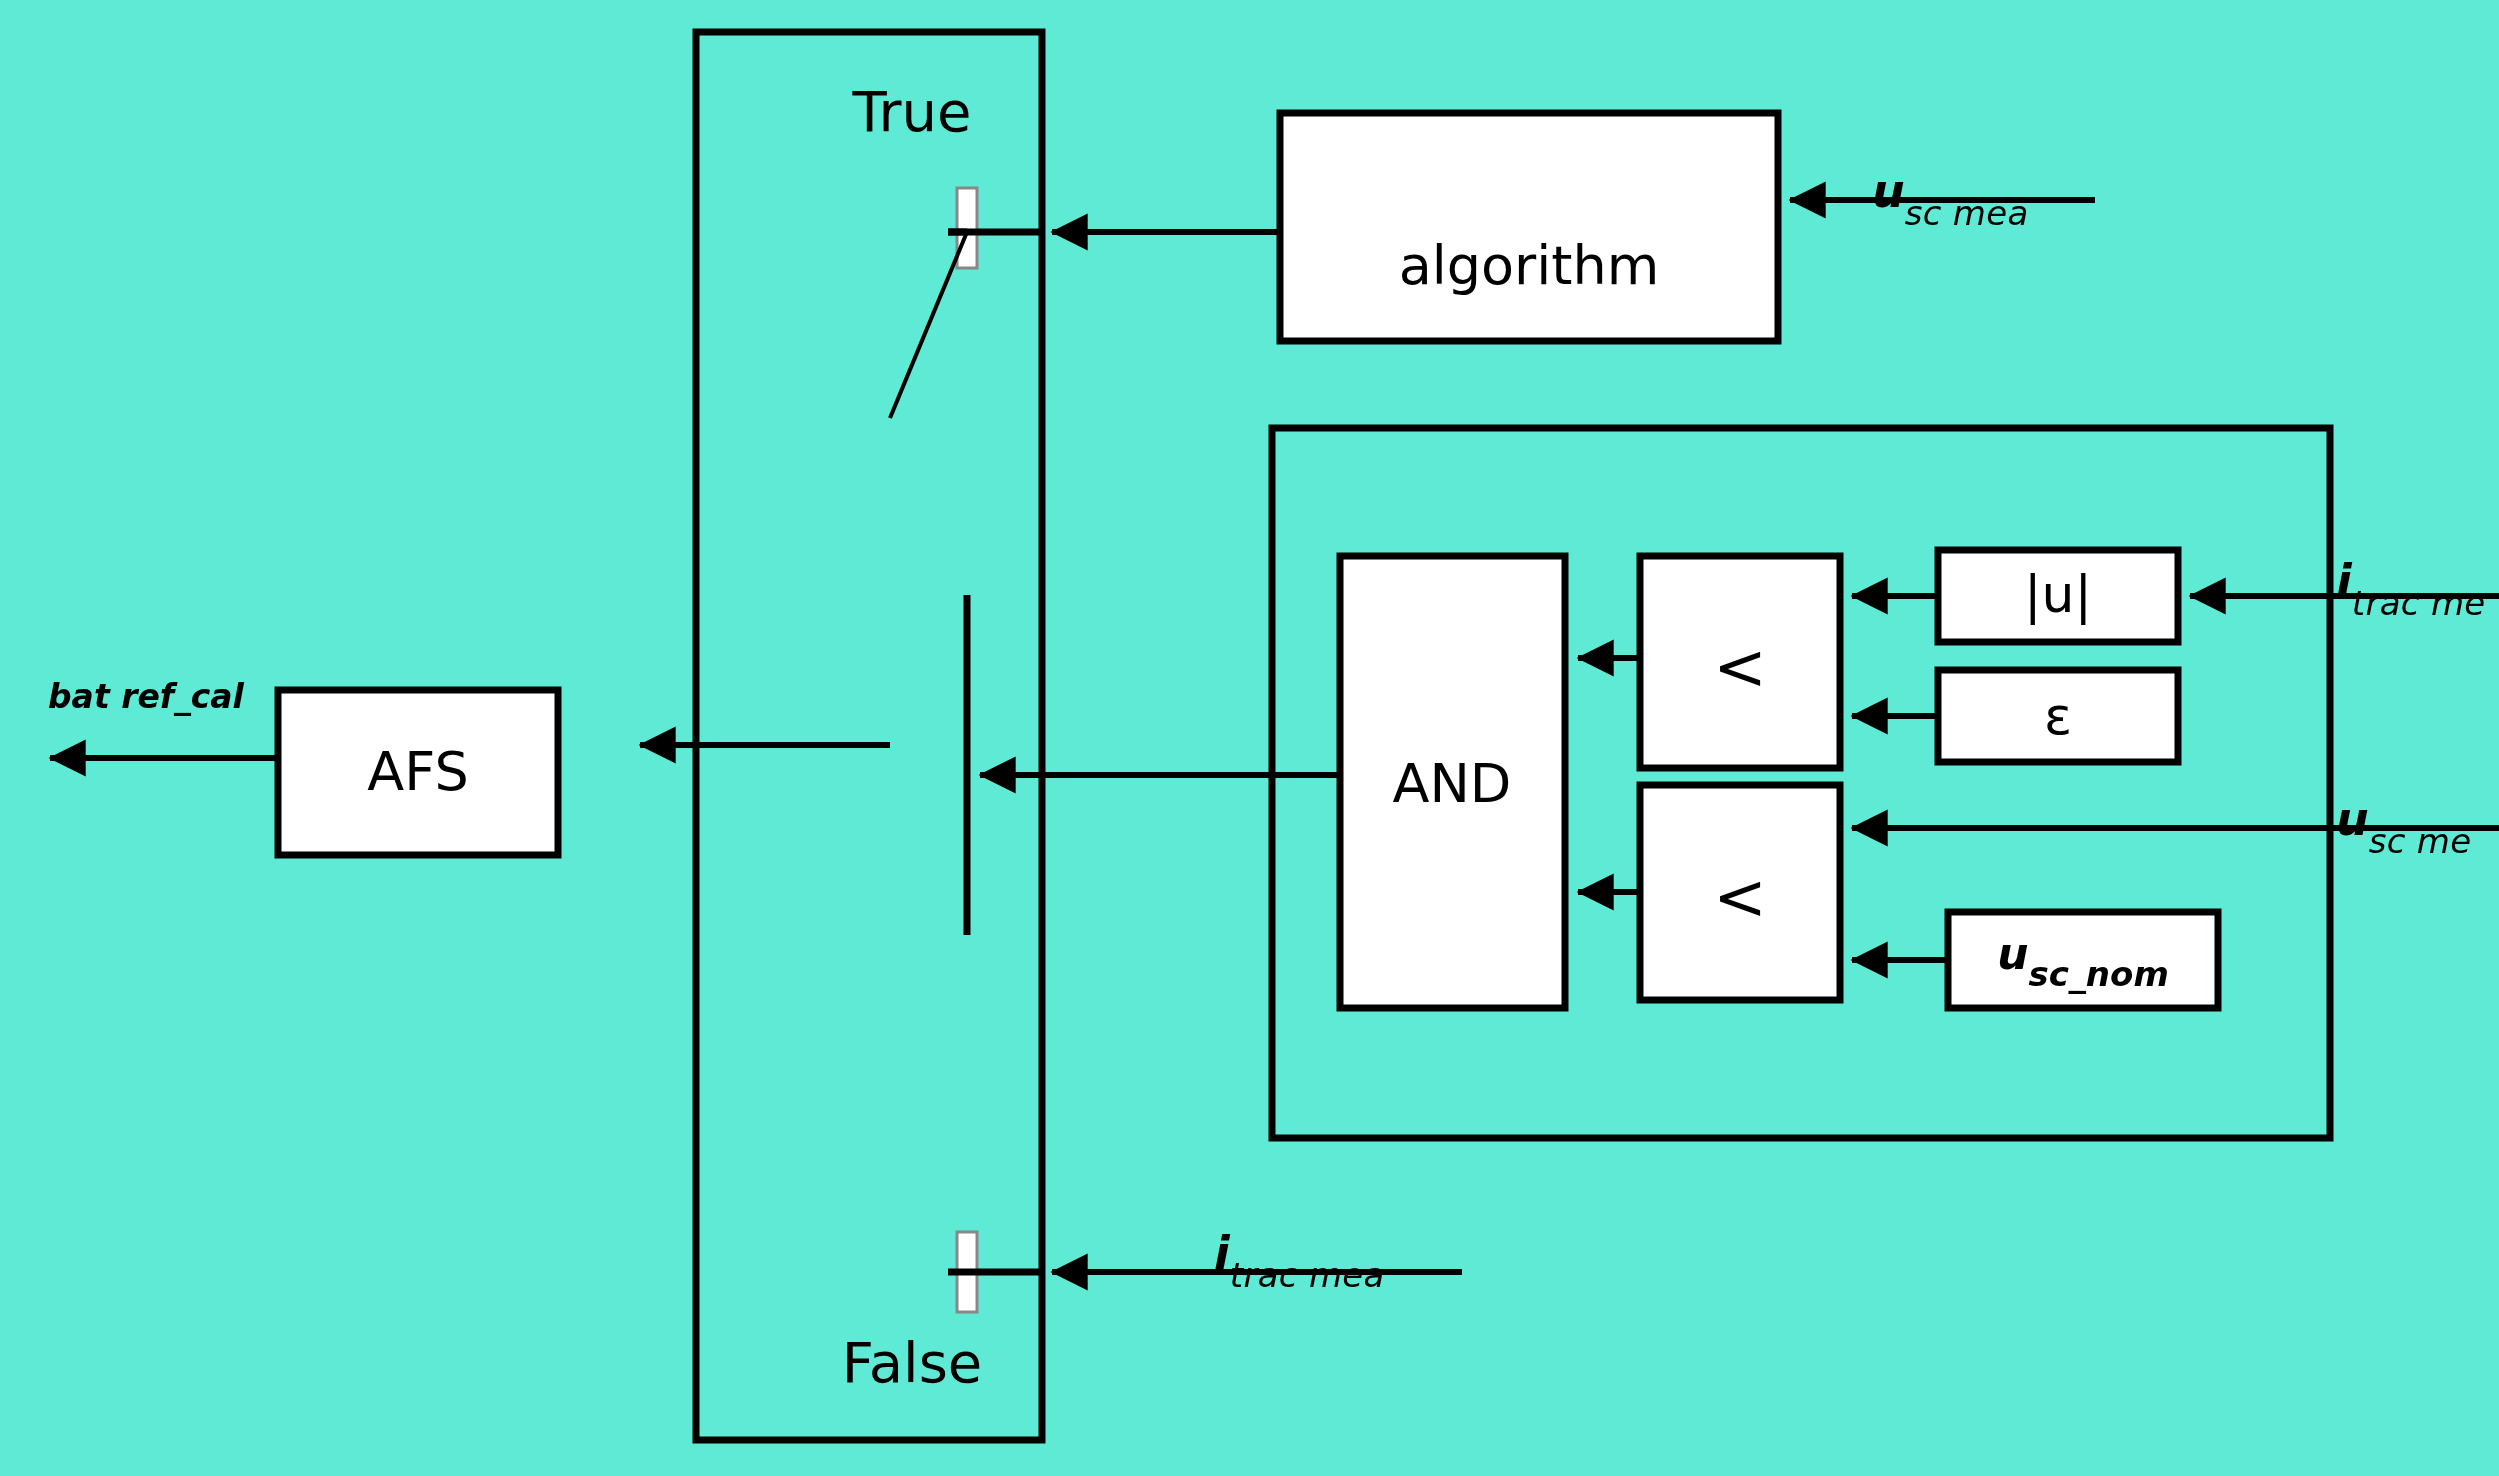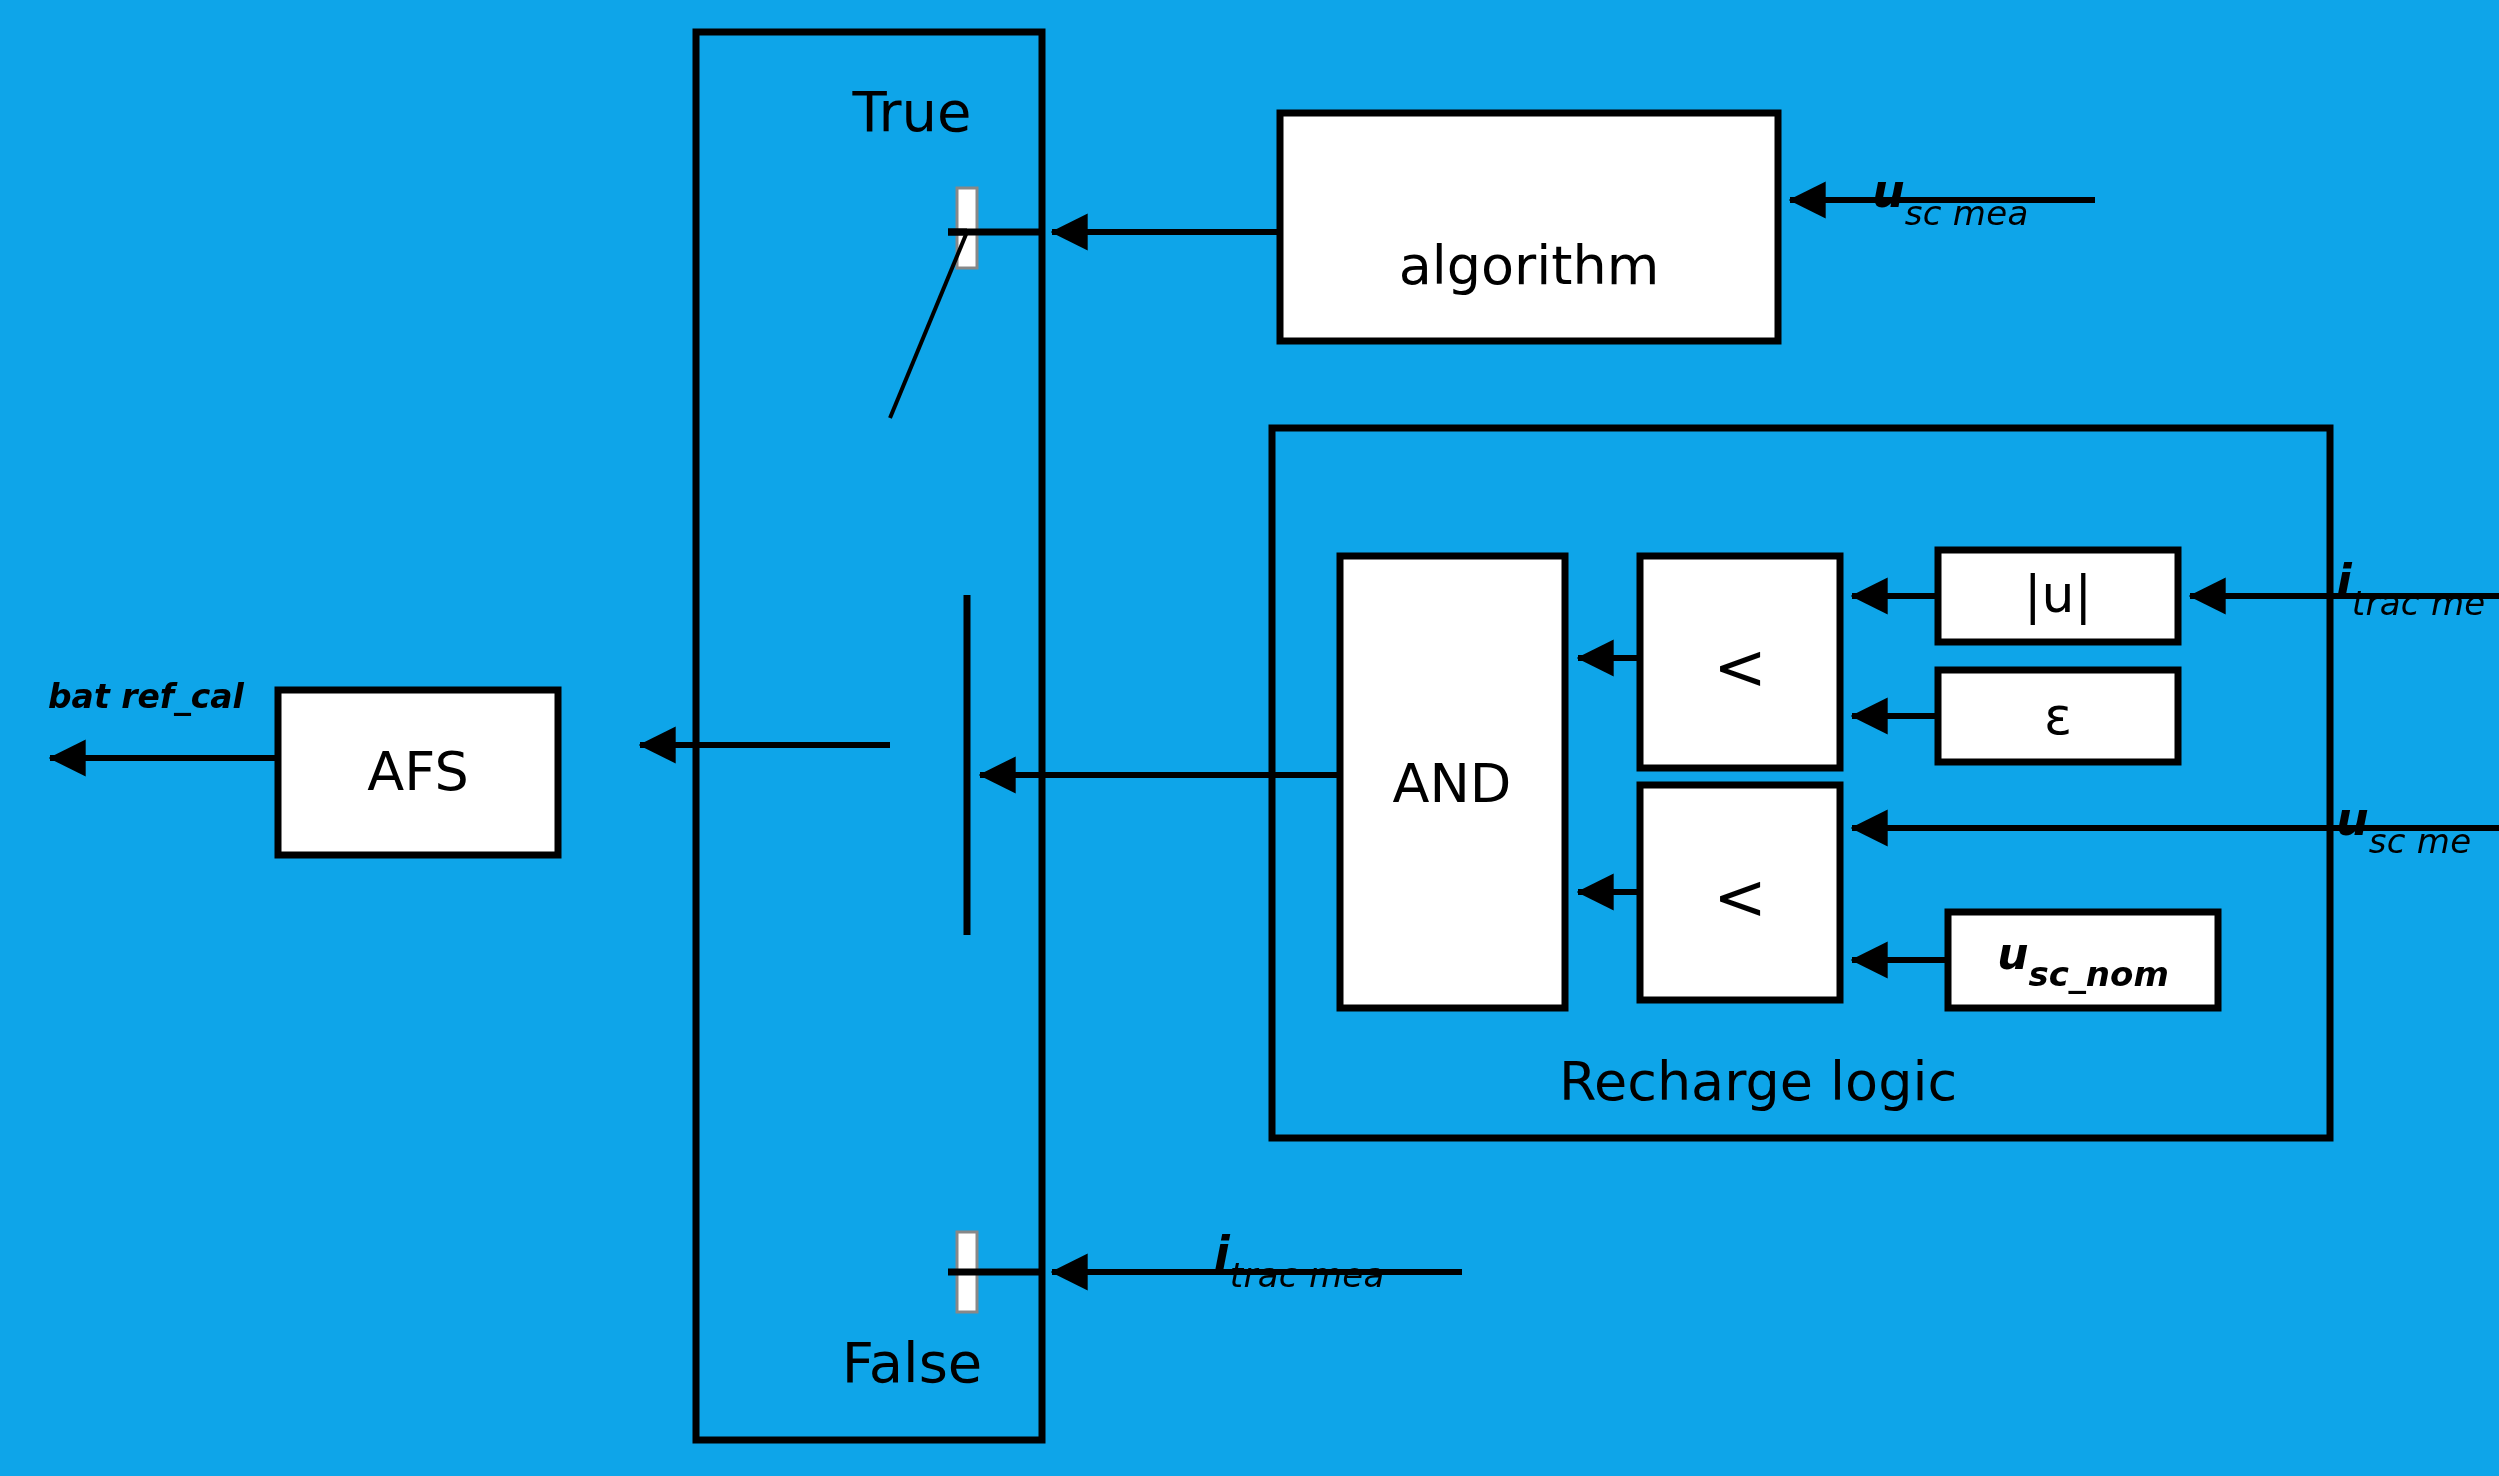--- a/index.html
+++ b/index.html
@@ -5,21 +5,21 @@
 <style>
   html, body {
     margin: 0;
     padding: 0;
     background: #ffffff;
   }
   #stage {
     position: relative;
     width: 2499px;
     height: 1476px;
-    background: #0ea5e9;
+    background: #5eead4;
     overflow: hidden;
     font-family: "DejaVu Sans", sans-serif;
   }
   #stage svg.layer {
     position: absolute;
     top: 0;
     left: 0;
     width: 2499px;
     height: 1476px;
   }
@@ -184,20 +184,19 @@
   </div>
 
   <div class="lbl signal" style="left:2336px; top:528px;">
     <span>i</span><span class="sub">trac me</span>
   </div>
 
   <div class="lbl signal" style="left:2336px; top:766px;">
     <span>u</span><span class="sub">sc me</span>
   </div>
 
-  <div class="lbl lbl-center blocktext" style="left:1758px; top:1082px;">Recharge logic</div>
 
   <div class="lbl signal" style="left:1214px; top:1200px;">
     <span>i</span><span class="sub">trac mea</span>
   </div>
 
 
 </div>
 
 </body></html>

